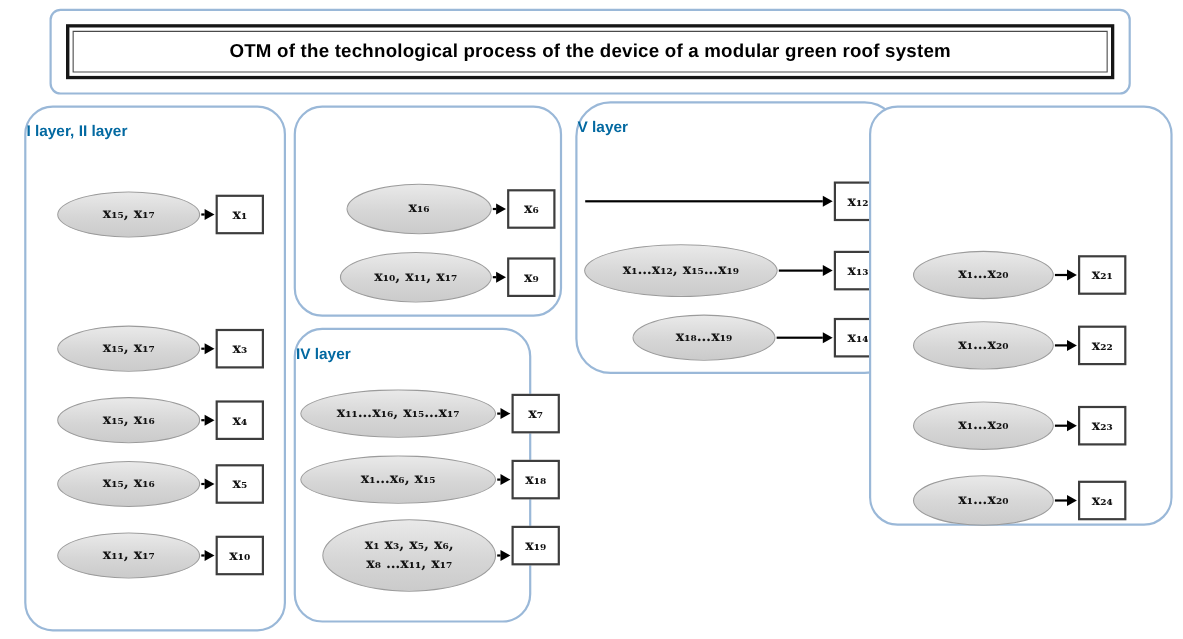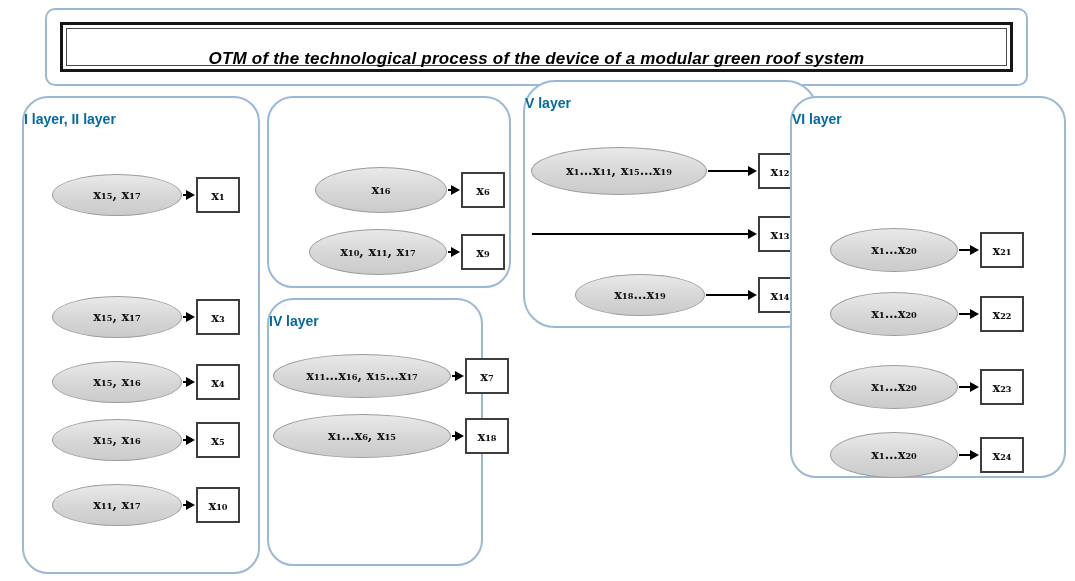--- a/index.html
+++ b/index.html
@@ -3,29 +3,29 @@
 <meta charset="utf-8">
 <style>
   html,body{margin:0;padding:0;background:#fff;}
   body{width:1075px;height:581px;position:relative;font-family:"Liberation Sans",sans-serif;overflow:hidden;}
 
   
   .titlewrap{position:absolute;left:45px;top:8px;width:983px;height:78px;
     border:2px solid #9ab8d8;border-radius:10px;background:#fff;box-sizing:border-box;}
   .titlebox{position:absolute;left:13px;top:12px;right:13px;bottom:12px;
     border:3px solid #161616;box-shadow:inset 0 0 0 3px #fff, inset 0 0 0 4px #4a4a4a;
-    display:flex;align-items:flex-end;justify-content:center;box-sizing:border-box;font-style:italic;}
+    display:flex;align-items:center;justify-content:center;box-sizing:border-box;}
   .title{font-weight:bold;font-size:17px;color:#000;letter-spacing:.2px;}
 
   
   .panel{position:absolute;border:2px solid #9ab8d8;border-radius:26px;background:#fff;box-sizing:border-box;}
   #p1{left:22px;top:96px;width:238px;height:478px;}
   #p2{left:267px;top:96px;width:244px;height:192px;}
   #p3{left:267px;top:298px;width:216px;height:268px;}
-  #p4{left:523px;top:80px;width:295px;height:248px;border-radius:32px;}
+  #p4{left:523px;top:92px;width:295px;height:248px;border-radius:32px;}
   #p5{left:790px;top:96px;width:276px;height:382px;}
   .heading{position:absolute;top:13px;left:0;right:0;text-align:left;
     font-weight:bold;font-size:14px;color:#0369a1;}
 
   
   .row{position:absolute;display:flex;align-items:center;}
   .ellipse{flex:none;border:1px solid #9b9b9b;border-radius:50%;
     background:linear-gradient(180deg,#e9e9e9 0%,#d6d6d6 55%,#cbcbcb 100%);
     display:flex;flex-direction:column;align-items:center;justify-content:center;box-sizing:border-box;}
   .elabel{font-family:"DejaVu Serif","DejaVu Sans",serif;font-weight:bold;
@@ -168,39 +168,52 @@
     </div>
     <div class="arrow">
         <span class="shaft"></span>
         <span class="head"></span>
       </div>
     <div class="obox">
         <span class="olabel">x₇</span>
       </div>
   </div>
 
+  <div class="row" style="top:172px;left:4px;right:6px;height:66px">
+    <div class="ellipse" style="width:158px;height:66px;margin-left:20px">
+      <span class="elabel">x₁ x₃, x₅, x₆,</span>
+      <span class="elabel">x₈ …x₁₁, x₁₇</span>
+    </div>
+    <div class="arrow">
+        <span class="shaft"></span>
+        <span class="head"></span>
+      </div>
+    <div class="obox" style="align-self:flex-start;margin-top:6px">
+        <span class="olabel">x₁₉</span>
+      </div>
+  </div>
 </section>
 
 <section class="panel" id="p4">
   <div class="heading">V layer</div>
 
   <div class="row" style="top:65px;left:6px;right:14px;height:48px">
+    <div class="arrow">
+        <span class="shaft"></span>
+        <span class="head"></span>
+      </div>
+    <div class="obox">
+        <span class="olabel">x₁₂</span>
+      </div>
+  </div>
+
+  <div class="row" style="top:128px;left:6px;right:14px;height:48px">
     <div class="ellipse" style="width:176px;height:48px">
-      <span class="elabel">x₁…x₁₁, x₁₅…x₁₉</span>
-    </div>
-    <div class="arrow">
-        <span class="shaft"></span>
-        <span class="head"></span>
-      </div>
-    <div class="obox">
-        <span class="olabel">x₁₂</span>
-      </div>
-  </div>
-
-  <div class="row" style="top:128px;left:6px;right:14px;height:48px">
+      <span class="elabel">x₁…x₁₂, x₁₅…x₁₉</span>
+    </div>
     <div class="arrow">
         <span class="shaft"></span>
         <span class="head"></span>
       </div>
     <div class="obox">
         <span class="olabel">x₁₃</span>
       </div>
   </div>
 
   <div class="row" style="top:192px;left:6px;right:14px;height:42px">
@@ -211,21 +224,20 @@
         <span class="shaft"></span>
         <span class="head"></span>
       </div>
     <div class="obox">
         <span class="olabel">x₁₄</span>
       </div>
   </div>
 </section>
 
 <section class="panel" id="p5">
-  <div class="heading">VI layer</div>
 
 
   <div class="row" style="top:130px;left:38px;right:40px;height:44px">
     <div class="ellipse" style="width:128px;height:44px">
       <span class="elabel">x₁…x₂₀</span>
     </div>
     <div class="arrow">
         <span class="shaft"></span>
         <span class="head"></span>
       </div>

